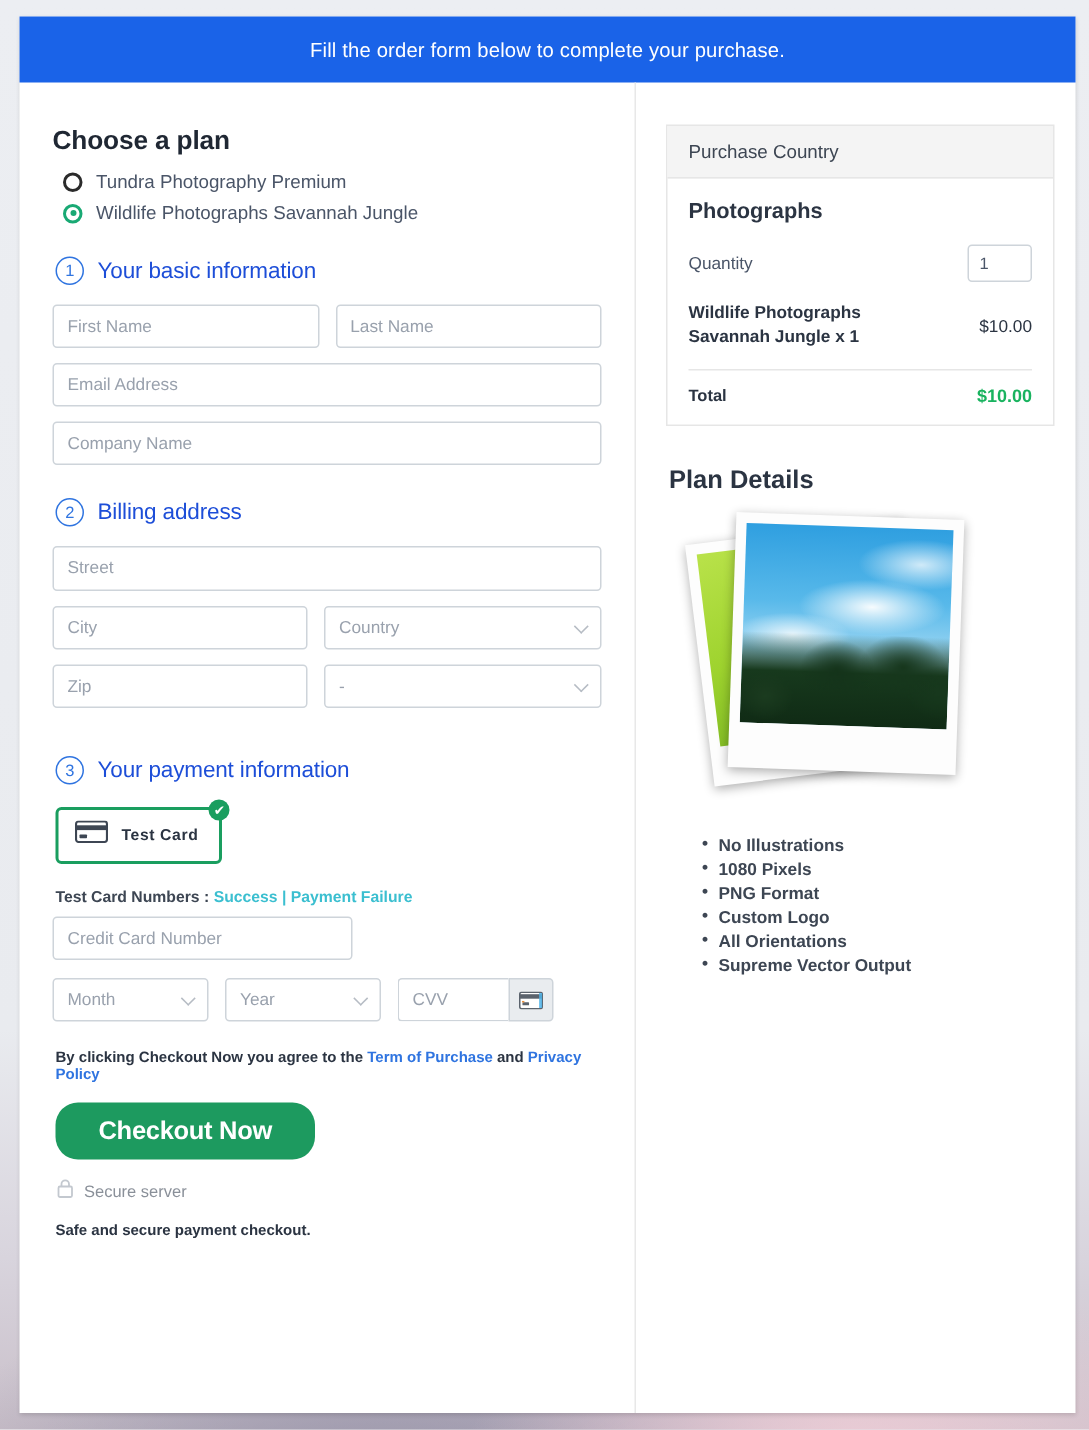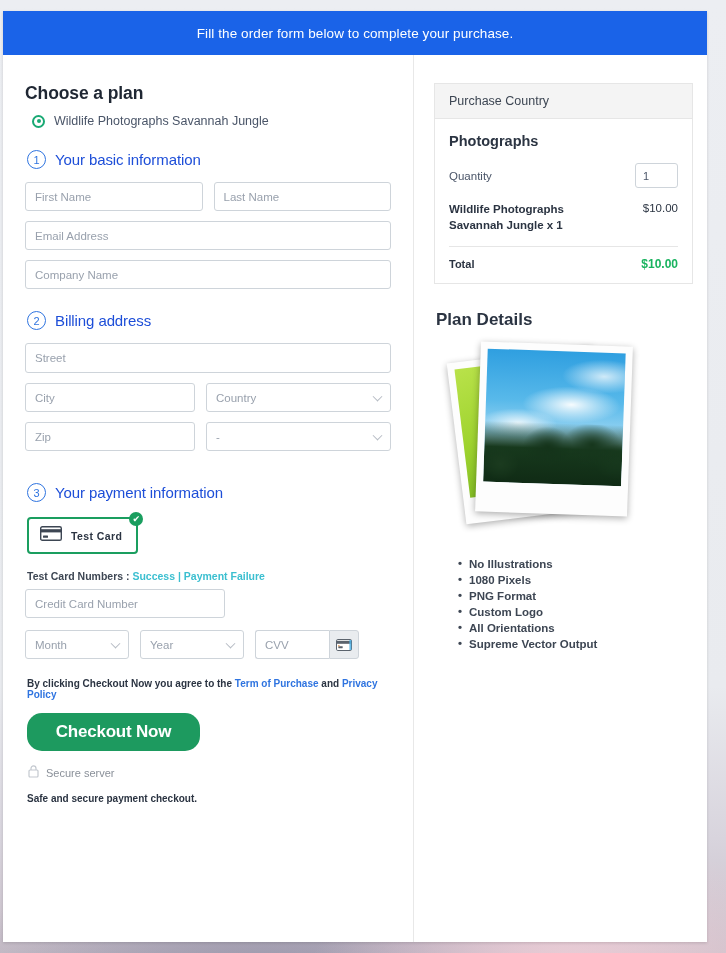--- a/index.html
+++ b/index.html
@@ -12,21 +12,21 @@
       radial-gradient(ellipse 520px 300px at 36% 108%, #8d8aa0 0%, rgba(141,138,160,0) 64%),
       radial-gradient(ellipse 600px 420px at 50% 118%, #b9b4c6 0%, rgba(185,180,198,0) 70%),
       linear-gradient(180deg, #eceef2 0%, #e9ebef 72%, #d8d4dd 88%, #c9bfc9 100%);
     overflow: hidden;
   }
 
   .page { position: relative; width: 726px; height: 953px; }
 
   .card {
     position: absolute;
-    left: 3px; top: 11px;
+    left: 13px; top: 11px;
     width: 704px; height: 931px;
     background: #ffffff;
     box-shadow: 0 1px 3px rgba(0,0,0,.14);
   }
 
   .banner {
     height: 44px;
     background: #1a63e8;
     color: #ffffff;
     display: flex; align-items: center; justify-content: center;
@@ -137,21 +137,21 @@
   }
   .panel-body { padding: 12px 14px 12px 14px; }
   .ph-title { font-size: 14.5px; font-weight: 700; color: #2b3442; margin: 2px 0 14px 0; }
   .qty-row { display: flex; align-items: center; justify-content: space-between; margin-bottom: 14px; }
   .qty-label { font-size: 11.5px; color: #4a5568; }
   .qty-box {
     width: 43px; height: 25px; border: 1px solid #ced4da; border-radius: 3px;
     display: flex; align-items: center; padding-left: 7px;
     font-size: 11px; color: #4a5568; background: #fff;
   }
-  .line-row { display: flex; justify-content: space-between; align-items: flex-start; gap: 28px; }
+  .line-row { display: flex; justify-content: space-between; align-items: center; gap: 28px; }
   .line-name { font-size: 11.5px; color: #2b3442; font-weight: 600; line-height: 1.35; max-width: 150px; }
   .line-price { font-size: 11.5px; color: #2b3442; }
   .hr { height: 1px; background: #e6e6e6; margin: 13px 0 10px 0; }
   .total-row { display: flex; justify-content: space-between; align-items: center; }
   .total-label { font-size: 11px; color: #2b3442; font-weight: 700; }
   .total-val { font-size: 12px; color: #19b35f; font-weight: 700; }
 
   .plan-title { font-size: 17px; font-weight: 600; color: #2b3442; margin: 26px 0 0 2px; }
 
   .poly-wrap { position: relative; height: 200px; margin-top: 12px; }
@@ -210,20 +210,24 @@
     <div class="banner">
       <span>Fill the order form below to complete your purchase.</span>
     </div>
 
     <div class="body-cols">
 
       <div class="col-left">
 
         <h2 class="section-title">Choose a plan</h2>
 
+        <div class="radio-row">
+          <span class="radio"></span>
+          <span class="radio-label">Tundra Photography Premium</span>
+        </div>
         <div class="radio-row">
           <span class="radio on"></span>
           <span class="radio-label">Wildlife Photographs Savannah Jungle</span>
         </div>
 
         
         <div class="step-head">
           <span class="step-num">1</span>
           <span class="step-text">Your basic information</span>
         </div>

